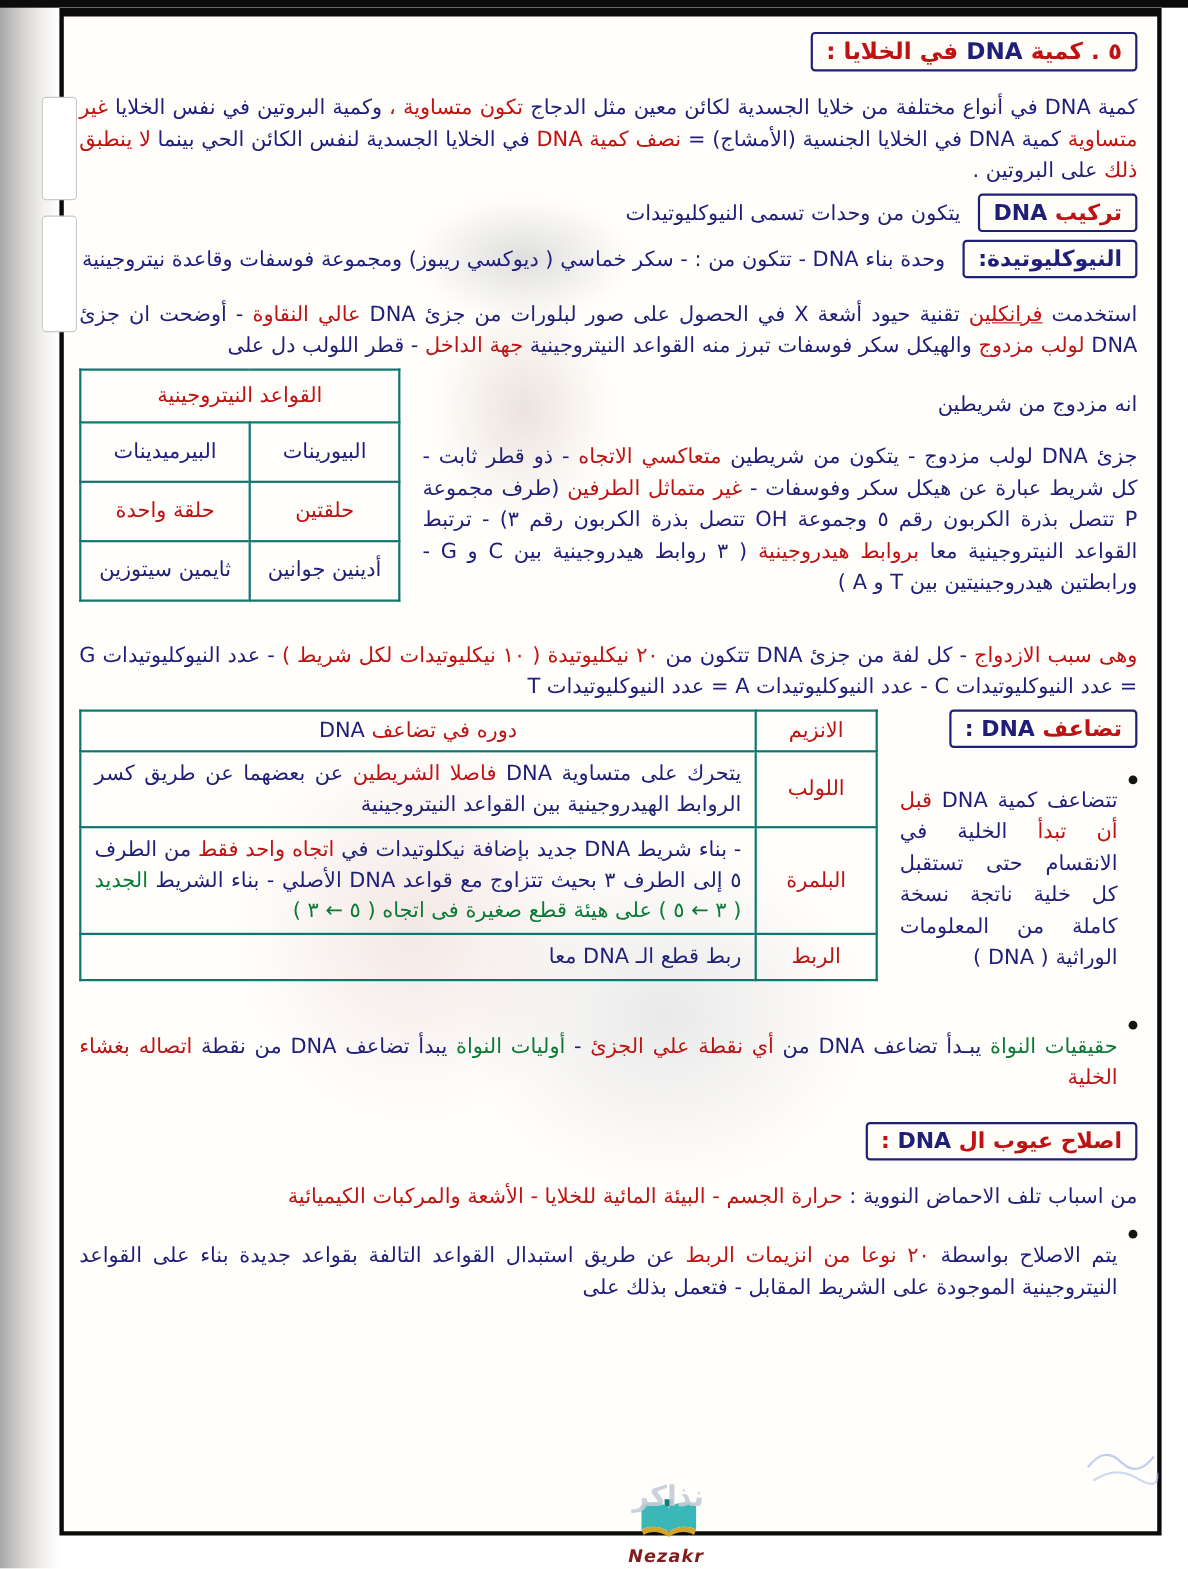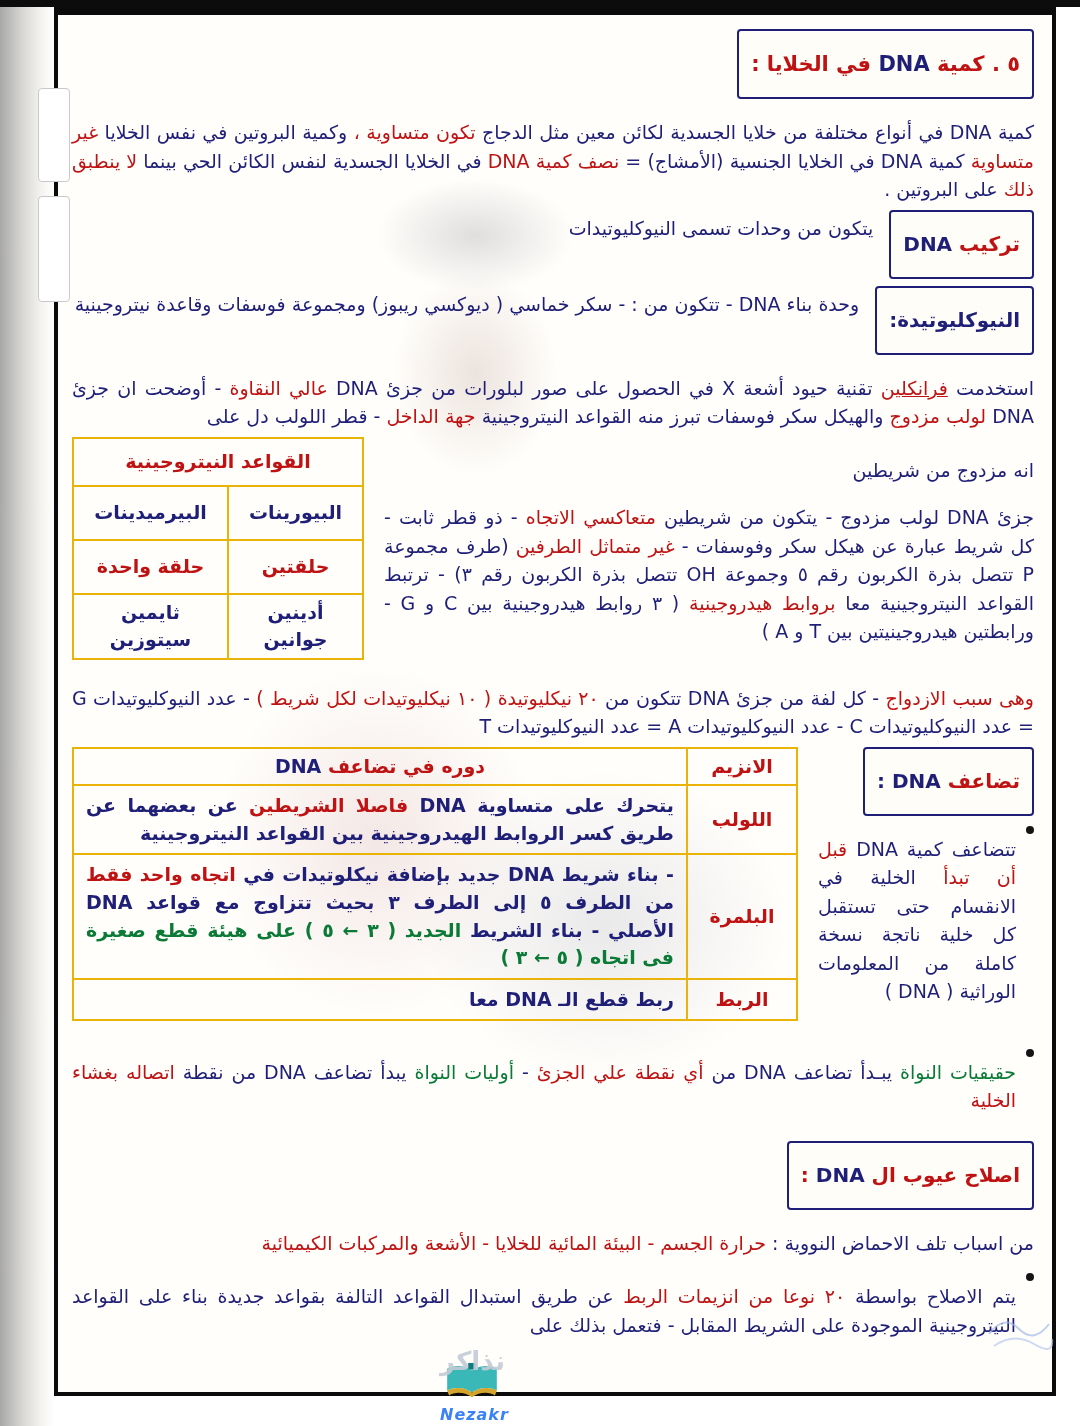--- a/index.html
+++ b/index.html
@@ -20,46 +20,46 @@
     background:
       radial-gradient(ellipse 120px 150px at 42% 26%, rgba(196,170,158,0.32), transparent 68%),
       radial-gradient(ellipse 140px 80px at 42% 16%, rgba(140,140,145,0.28), transparent 70%),
       radial-gradient(ellipse 230px 250px at 32% 60%, rgba(205,160,160,0.24), transparent 70%),
       radial-gradient(ellipse 260px 220px at 55% 66%, rgba(150,150,165,0.20), transparent 70%);}
   .content{position:relative;z-index:1;direction:rtl;padding:14px 18px 6px 14px;}
   .t{font-weight:normal;font-size:19px;line-height:1.5;color:#1f1f78;text-align:justify;}
   .c-navy{color:#1f1f78}.c-red{color:#bf1313}.c-green{color:#0a7a36}
   .u{text-decoration:underline}
   .hbox{display:inline-block;border:2px solid #1f1f78;border-radius:4px;background:#fffdf8;
-    padding:19px 12px;font-weight:bold;font-size:20px;line-height:1.35;}
+    padding:2px 12px;font-weight:bold;font-size:20px;line-height:1.35;}
   .sec{margin-bottom:6px}
   .title-row{margin-bottom:8px}
   .title-row .hbox{font-size:21px;border-width:2.5px}
   .label-row{display:flex;align-items:flex-start;gap:16px;margin-bottom:7px}
   .label-row .t{flex:1;padding-top:4px}
   .center-text{text-align:right;padding-left:120px}
   .cols{display:flex;gap:20px;align-items:flex-start;margin-bottom:7px}
   .col-main{flex:1;min-width:0}
   .col-fixed{flex:none;width:292px}
   .side{flex:none;width:216px}
-  .side .hbox{margin-bottom:0}
+  .side .hbox{margin-bottom:15px}
   .tbl{border-collapse:collapse;width:100%;background:transparent}
-  .tbl td,.tbl th{border:2px solid #eab308;padding:4px 8px;font-weight:bold;font-size:19px;
+  .tbl td,.tbl th{border:2px solid #0f766e;padding:4px 8px;font-weight:normal;font-size:19px;
     text-align:center;vertical-align:middle;line-height:1.45;}
   .tbl .desc{text-align:justify;padding:6px 12px}
   .bases td{height:44px}
   .bases .ttl{height:38px}
   .enz .name{width:92px}
   .bullet{display:flex;gap:10px;margin-bottom:7px}
   .dot{flex:none;width:8px;height:8px;border-radius:50%;background:#141414;margin-top:10px}
   .hdr-block{margin:4px 0 8px}
   .mb4{margin-bottom:4px}
-  .logo{position:absolute;left:50%;transform:translateX(-50%);bottom:2px;width:200px;text-align:left;z-index:7}
+  .logo{position:absolute;left:50%;transform:translateX(-50%);bottom:2px;width:200px;text-align:right;z-index:7}
   .logo-ar{color:#c5ccd6;font-size:26px;font-weight:bold;line-height:1;margin-bottom:-12px;opacity:.9}
-  .logo-en{color:#3b82f6;font-size:16px;font-weight:bold;font-style:italic;letter-spacing:1px;margin-top:-3px}
+  .logo-en{color:#7f1d1d;font-size:16px;font-weight:bold;font-style:italic;letter-spacing:1px;margin-top:-3px}
   .scribble{position:absolute;right:26px;bottom:72px;opacity:.65;z-index:5}
 </style>
 </head>
 <body>
 
 <div class="scan-left"></div>
 <div class="topbar"></div>
 <div class="notch n1"></div>
 <div class="notch n2"></div>
 

